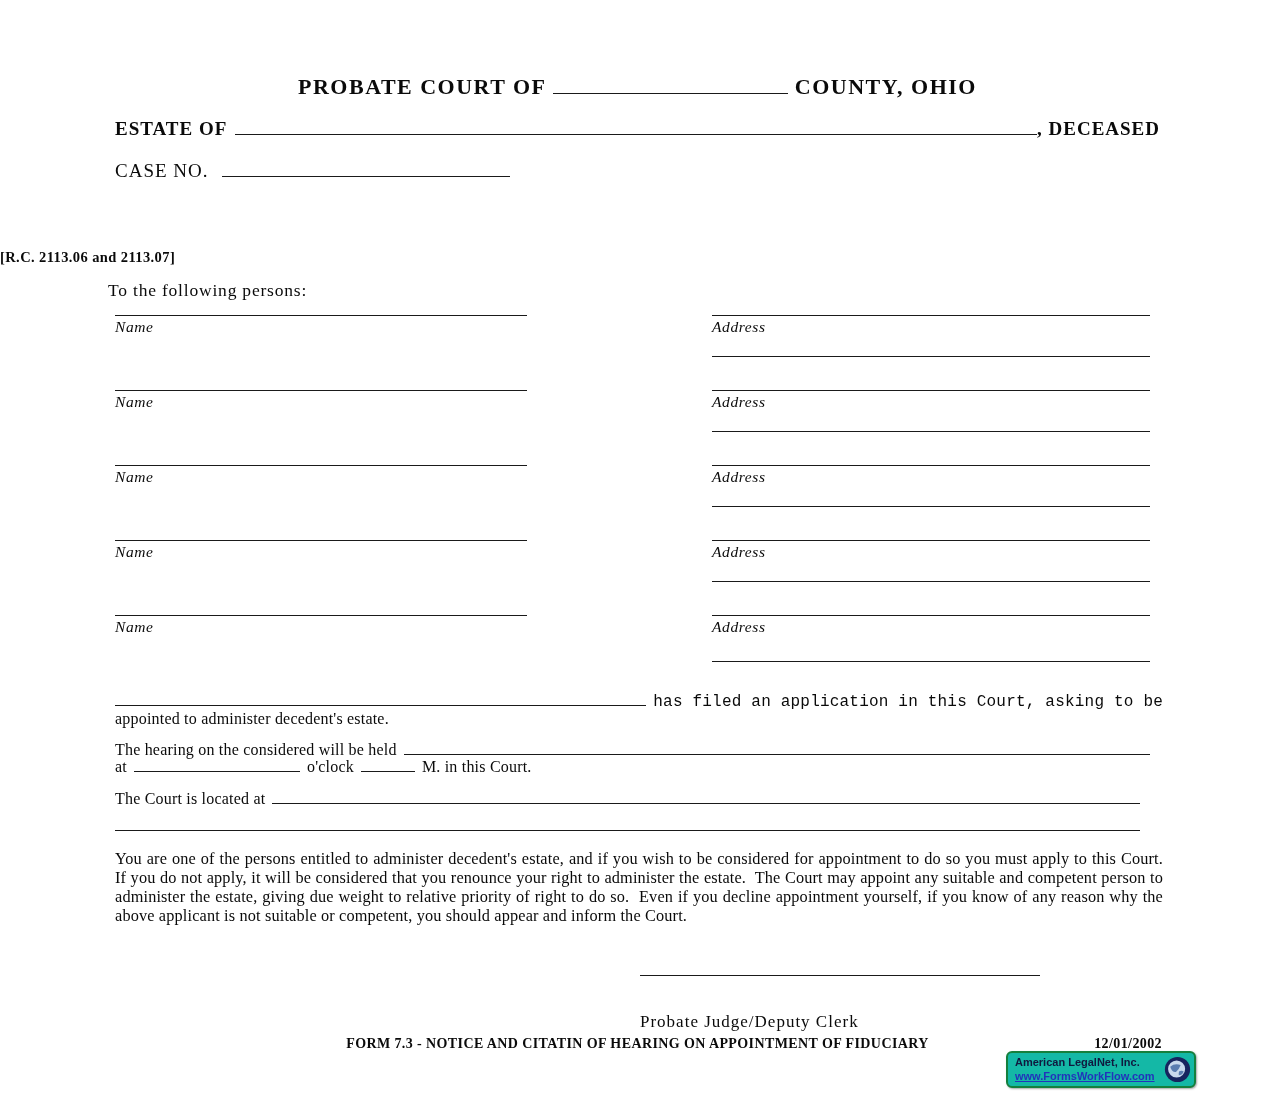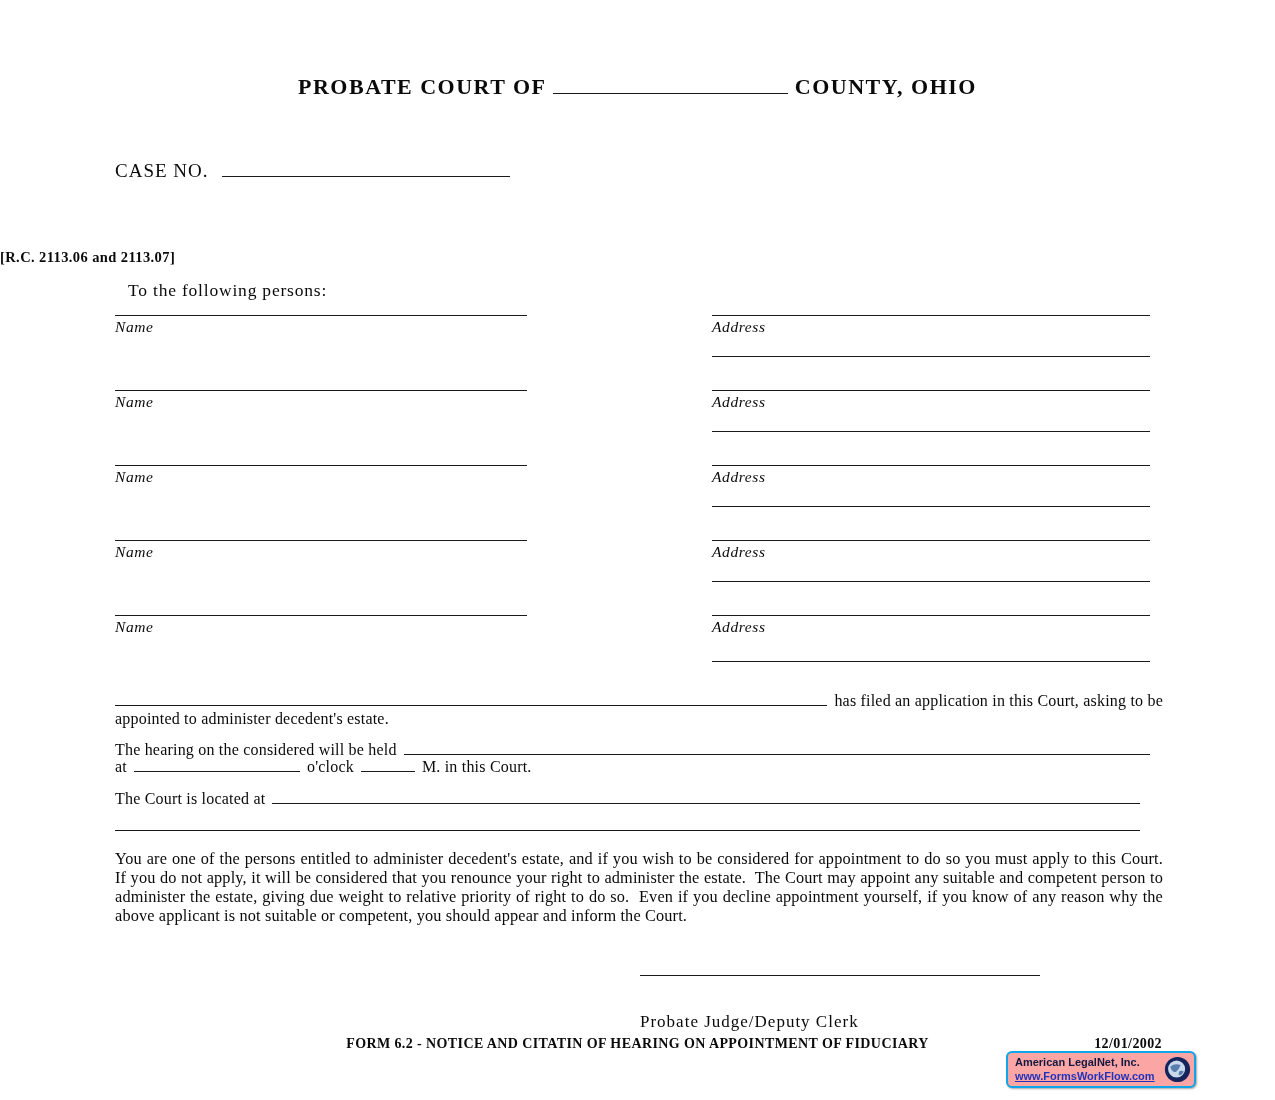--- a/index.html
+++ b/index.html
@@ -38,21 +38,21 @@
     top: 222px; left: 0; width: 100%;
     text-align: center;
     font-weight: bold; font-size: 23px; letter-spacing: 1.2px;
     white-space: nowrap;
   }
   .statute-ref {
     top: 249px; left: 0; width: 100%;
     font-weight: bold; font-size: 14.5px; letter-spacing: 0.4px;
   }
   .recipients-intro {
-    top: 280px; left: 128px;
+    top: 280px; left: 108px;
     font-size: 17.5px; letter-spacing: 0.8px;
   }
 
   
   .recipient-row { left: 0; width: 100%; height: 0; }
   .rule {
     position: absolute; height: 0;
     border-bottom: 1.6px solid #1a1a1a;
   }
   .name-rule  { left: 115px; width: 412px; top: 0; }
@@ -76,21 +76,21 @@
   .blank {
     display: inline-block;
     border-bottom: 1.6px solid #1a1a1a;
     height: 0.9em;
     vertical-align: baseline;
   }
   .flexline { display: flex; align-items: baseline; }
   .nowrap { white-space: nowrap; }
 
   .application-line1 { top: 692px; left: 115px; width: 1048px; }
-  .application-line1 .nowrap { margin-left: 7px; }
+  .application-line1 .nowrap { margin-left: 7px; font-family: Liberation Mono, monospace; }
   .application-line2 { top: 710px; left: 115px; }
 
   .hearing-line1 { top: 741px; left: 115px; width: 1035px; }
   .hearing-line1 .fill { margin-left: 7px; }
   .hearing-line2 { top: 758px; left: 115px; }
   .blank-time { width: 166px; margin: 0 7px; }
   .blank-ampm { width: 54px; margin: 0 7px; }
 
   .location-line { top: 790px; left: 115px; width: 1025px; }
   .location-line .fill { margin-left: 7px; }
@@ -117,22 +117,22 @@
     text-align: center;
     font-weight: bold; font-size: 14px; letter-spacing: 0.4px;
     white-space: nowrap;
   }
   .footer-date {
     top: 1036px; right: 113px;
     font-weight: bold; font-size: 14px; letter-spacing: 0.4px;
   }
   .legalnet-badge {
     top: 1051px; left: 1006px; width: 190px; height: 37px;
-    background: #fca5a5;
-    border: 2px solid #0ea5e9;
+    background: #14b8a6;
+    border: 2px solid #15803d;
     border-radius: 6px;
     box-shadow: 1px 1px 2px rgba(0,0,0,0.35);
     display: flex; align-items: center;
     padding: 2px 3px 2px 7px;
     font-family: "Liberation Sans", "DejaVu Sans", sans-serif;
   }
   .badge-text { flex: 1 1 auto; line-height: 1.25; }
   .badge-company {
     font-weight: bold; font-size: 11px; color: #10183f;
     white-space: nowrap;
@@ -148,20 +148,25 @@
 <body>
 
 <div class="page">
 
   <div class="abs court-header">
     <span>PROBATE COURT OF</span>
     <span class="blank" style="width:235px;"></span>
     <span>COUNTY, OHIO</span>
   </div>
 
+  <div class="abs estate-line">
+    <span class="nowrap">ESTATE OF</span>
+    <span class="fill" style="margin-left:8px;"></span>
+    <span class="nowrap">, DECEASED</span>
+  </div>
 
   <div class="abs case-line">
     <span>CASE NO.</span>
     <span class="blank" style="width:288px; margin-left:8px;"></span>
   </div>
 
   <div class="abs statute-ref">[R.C. 2113.06 and 2113.07]</div>
 
   <div class="abs recipients-intro">To the following persons:</div>
 
@@ -224,21 +229,21 @@
     <span class="fill"></span>
   </div>
 
   <div class="abs rule continuation-rule"></div>
 
   <div class="abs notice-paragraph">You are one of the persons entitled to administer decedent's estate, and if you wish to be considered for appointment to do so you must apply to this Court.  If you do not apply, it will be considered that you renounce your right to administer the estate.  The Court may appoint any suitable and competent person to administer the estate, giving due weight to relative priority of right to do so.  Even if you decline appointment yourself, if you know of any reason why the above applicant is not suitable or competent, you should appear and inform the Court.</div>
 
   <div class="abs rule signature-rule"></div>
   <div class="abs signature-label">Probate Judge/Deputy Clerk</div>
 
-  <div class="abs footer-form-title">FORM 6.2 - NOTICE AND CITATIN OF HEARING ON APPOINTMENT OF FIDUCIARY</div>
+  <div class="abs footer-form-title">FORM 7.3 - NOTICE AND CITATIN OF HEARING ON APPOINTMENT OF FIDUCIARY</div>
   <div class="abs footer-date">12/01/2002</div>
 
   <div class="abs legalnet-badge">
     <div class="badge-text">
       <div class="badge-company">American LegalNet, Inc.</div>
       <div class="badge-url">www.FormsWorkFlow.com</div>
     </div>
     <div class="globe-icon">
       <svg viewBox="0 0 24 24" width="27" height="27" aria-hidden="true">
         <circle cx="12" cy="12" r="11.2" fill="#16245e"></circle>

